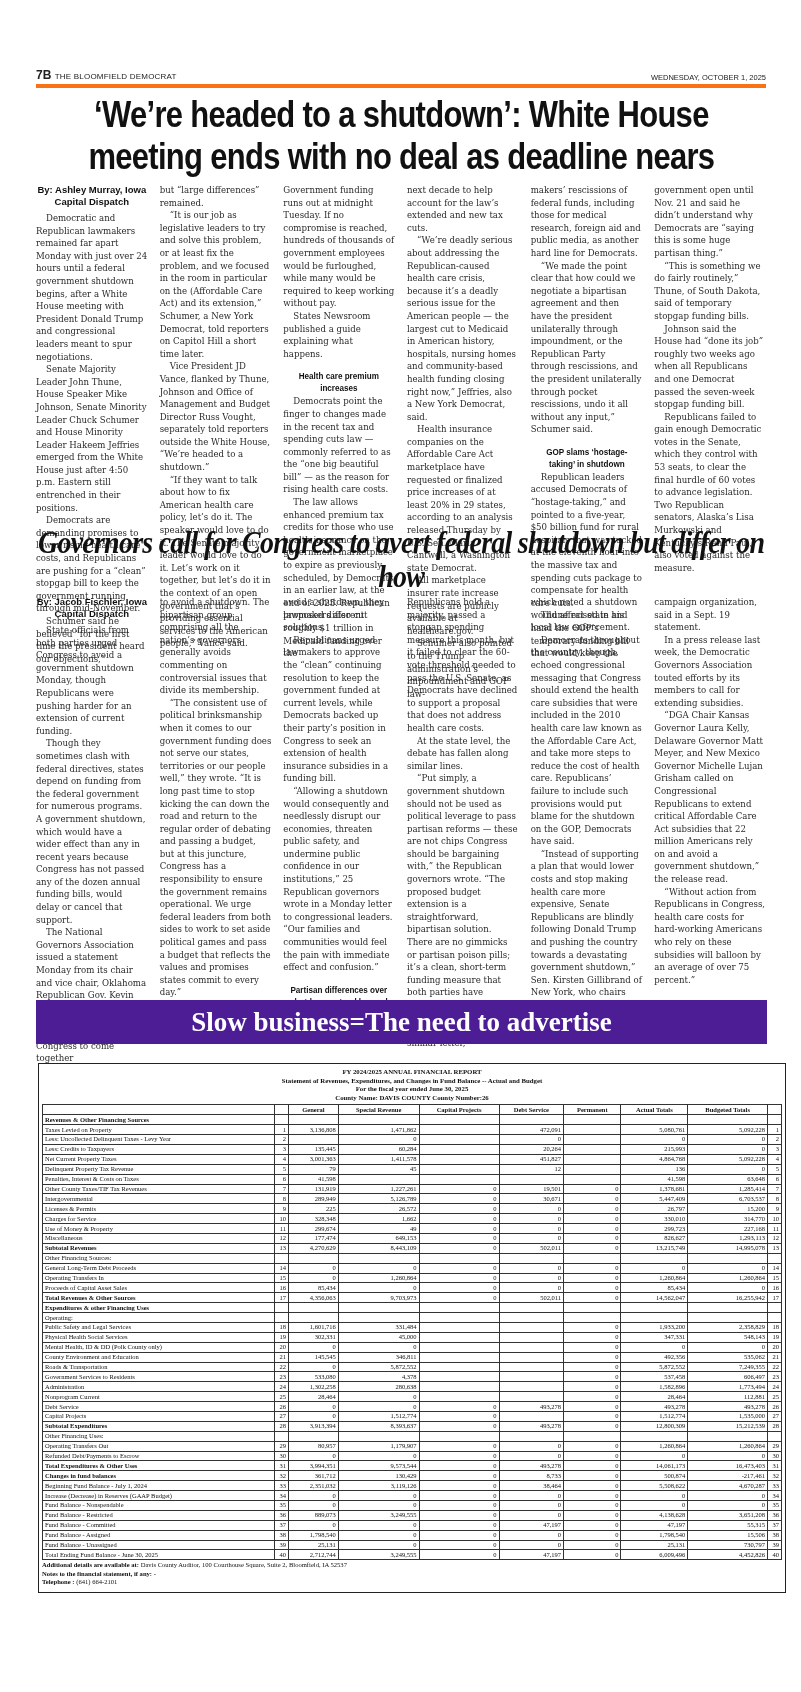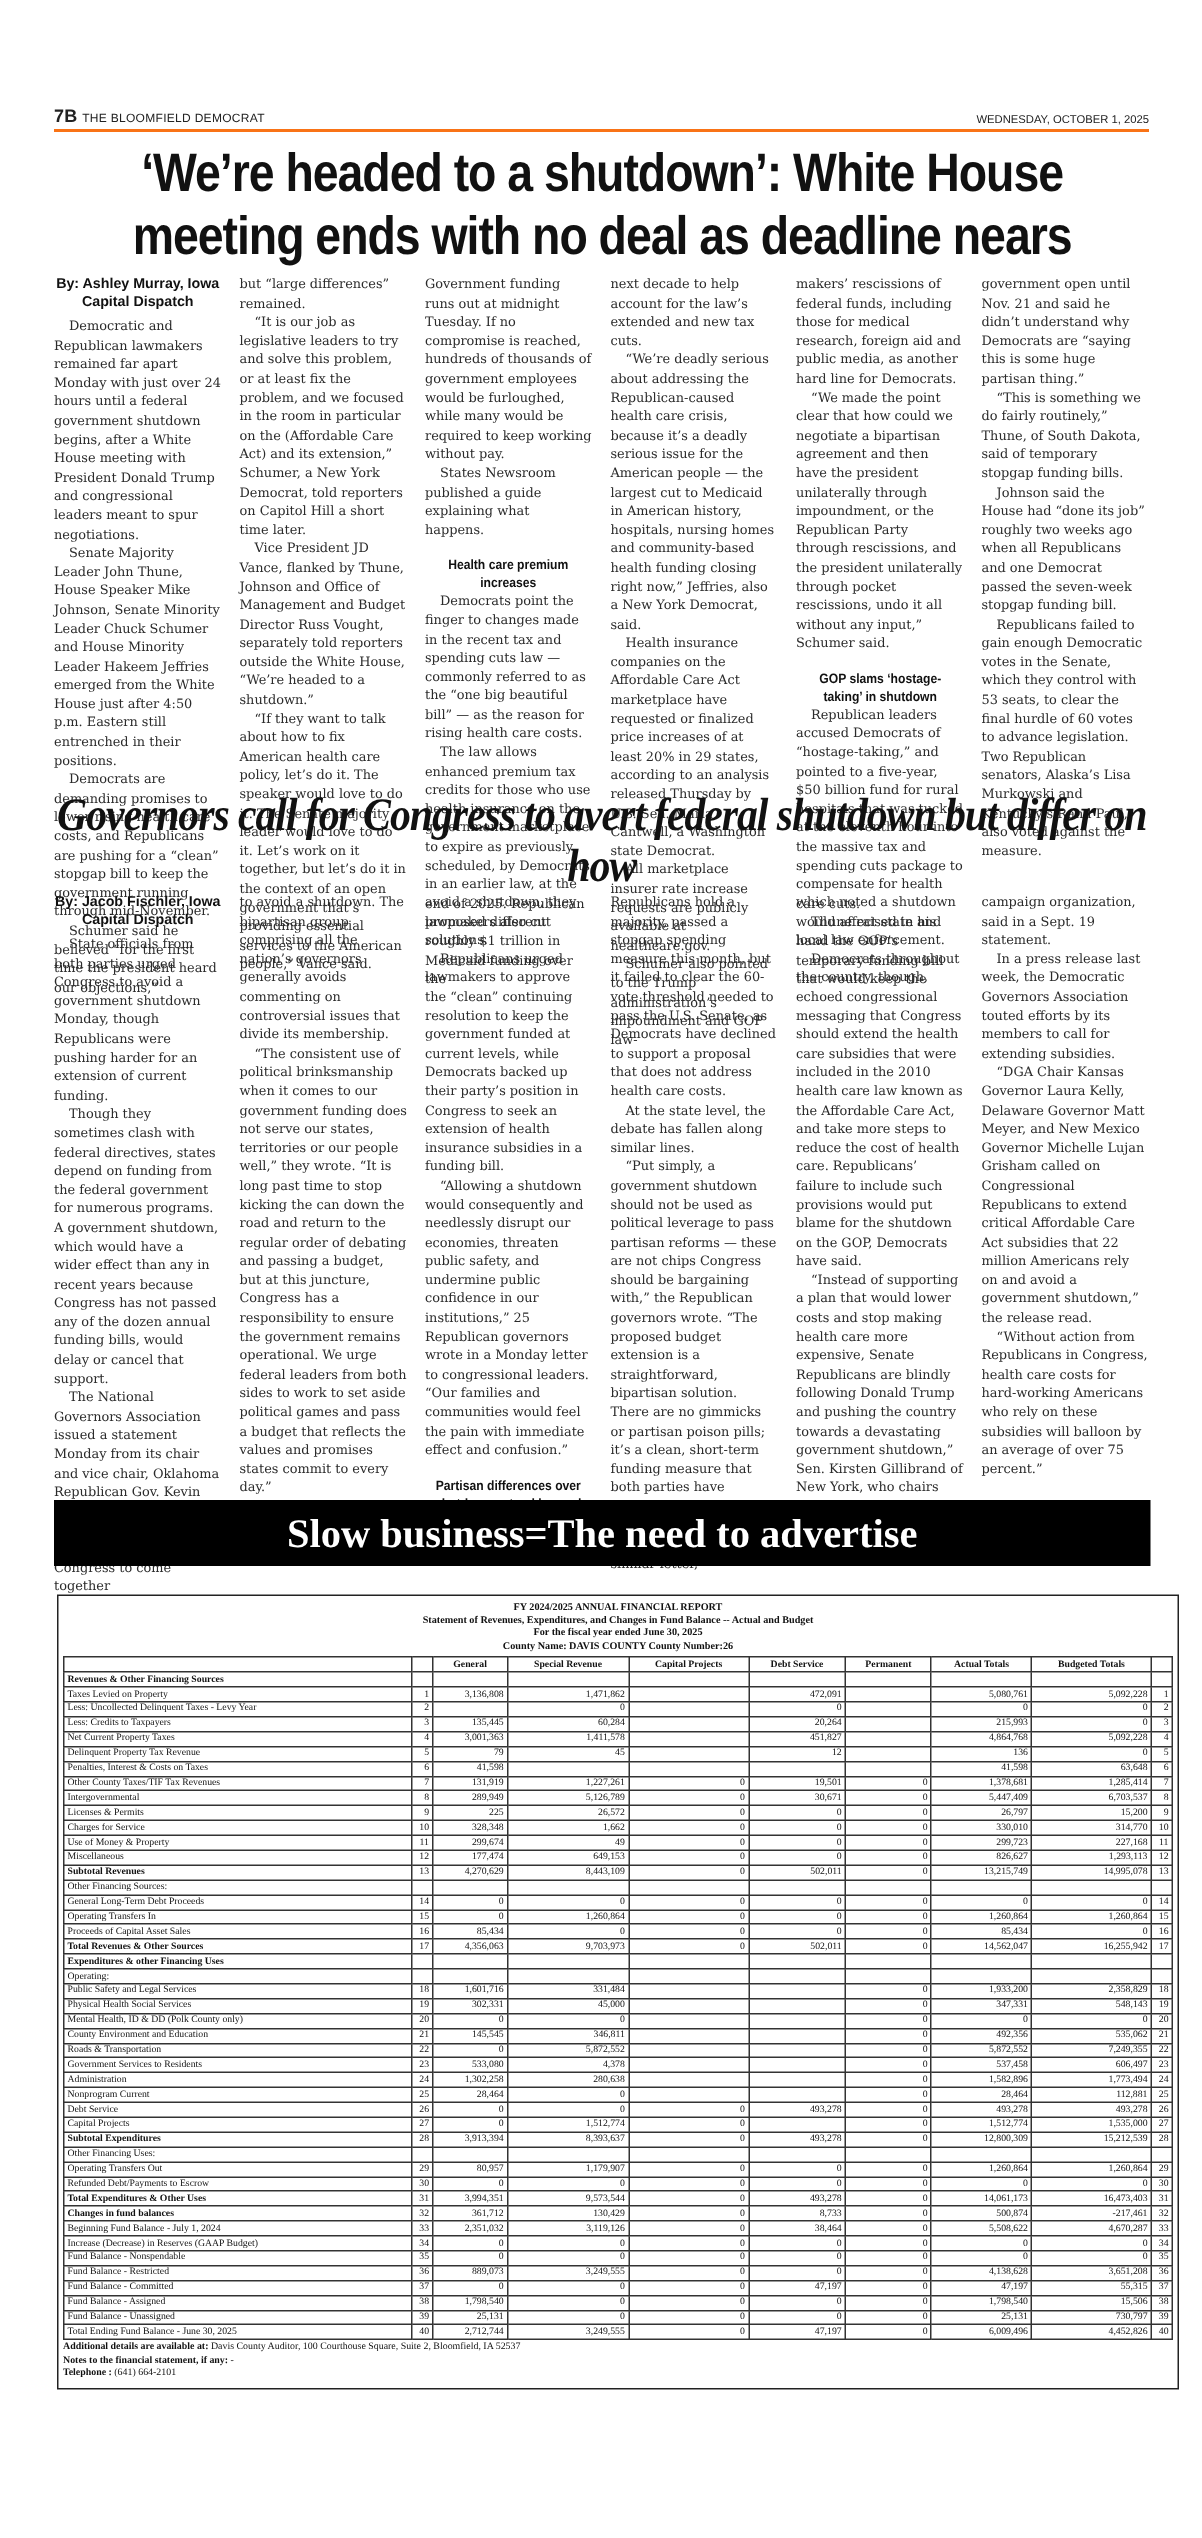--- a/index.html
+++ b/index.html
@@ -1,40 +1,40 @@
 <!DOCTYPE html>
 <html><head>
 <meta charset="utf-8">
 <style>
   * { box-sizing: border-box; margin: 0; padding: 0; }
   html, body { width: 801px; background: #ffffff; }
   body { height: 1692px; position: relative; color: #1a1a1a; font-family: "DejaVu Serif", serif; overflow: hidden; }
 
   .page { position: absolute; left: 36px; top: 70px; width: 730px; }
 
-  .masthead { display: flex; justify-content: space-between; align-items: flex-end; height: 18px; border-bottom: 2px solid #f97316; padding-bottom: 2px; }
+  .masthead { display: flex; justify-content: space-between; align-items: flex-end; height: 18px; border-bottom: 4px solid #f97316; padding-bottom: 2px; }
   .masthead .left { font-family: "Liberation Sans", sans-serif; font-size: 8px; color: #222; letter-spacing: 0.2px; }
   .masthead .left b { font-size: 12px; font-weight: 900; margin-right: 3px; }
   .masthead .right { font-family: "Liberation Sans", sans-serif; font-size: 7.5px; color: #222; }
 
   .headline1 { font-family: "Liberation Sans", sans-serif; font-weight: 700; font-size: 36px; line-height: 42px; text-align: center; margin-top: 6px; letter-spacing: -0.8px; color: #111; transform: scaleX(0.86); transform-origin: center; width: 116%; margin-left: -8%; }
 
   .cols { display: grid; gap: 12px; margin-top: 6px; }
   .cols.six { grid-template-columns: repeat(6, 1fr); }
   .col { font-size: 8.6px; line-height: 12.6px; color: #2b2b2b; }
   .col p { text-indent: 10px; }
   .col p.cont { text-indent: 0; }
   .byline { font-family: "Liberation Sans", sans-serif; font-weight: 700; font-size: 9.5px; line-height: 12px; text-align: center; color: #111; margin-bottom: 4px; }
   .subhead { font-family: "Liberation Sans", sans-serif; font-weight: 700; font-size: 9px; line-height: 12px; text-align: center; color: #111; margin: 10px 0 1px; transform: scaleX(0.9); }
 
   .article1 { height: 410px; }
   .headline2 { font-family: "Liberation Serif", serif; font-style: italic; font-weight: 700; font-size: 31px; line-height: 34px; text-align: center; margin-top: 22px; color: #111; letter-spacing: -0.8px; transform: scaleX(0.9); transform-origin: center; width: 111%; margin-left: -5.5%; }
   .article2 .cols { margin-top: 2px; }
 
-  .ad-banner { position: absolute; left: 36px; top: 1000px; width: 731px; height: 44px; background: #000000; color: #ffffff; font-family: "Liberation Serif", serif; font-weight: 700; font-size: 27px; line-height: 44px; text-align: center; }
+  .ad-banner { position: absolute; left: 36px; top: 1000px; width: 731px; height: 44px; background: #4c1d95; color: #ffffff; font-family: "Liberation Serif", serif; font-weight: 700; font-size: 27px; line-height: 44px; text-align: center; }
 
   .report { position: absolute; left: 38px; top: 1063px; width: 748px; border: 1px solid #222; padding: 4px 3px 5px 3px; font-family: "Liberation Serif", serif; color: #111; }
   .report .r-title { text-align: center; font-weight: 700; font-size: 6.8px; line-height: 8.6px; }
   .fin { width: 100%; border-collapse: collapse; margin-top: 2px; font-size: 6.5px; }
   .fin th, .fin td { border: 1px solid #333; height: 9.9px; line-height: 8px; padding: 0 2px; white-space: nowrap; }
   .fin th { font-weight: 700; text-align: center; }
   .fin td.num { text-align: right; }
   .fin td.ln { text-align: right; width: 14px; }
   .fin td.label { text-align: left; width: 232px; }
   .fin tr.bold td.label { font-weight: 700; }

